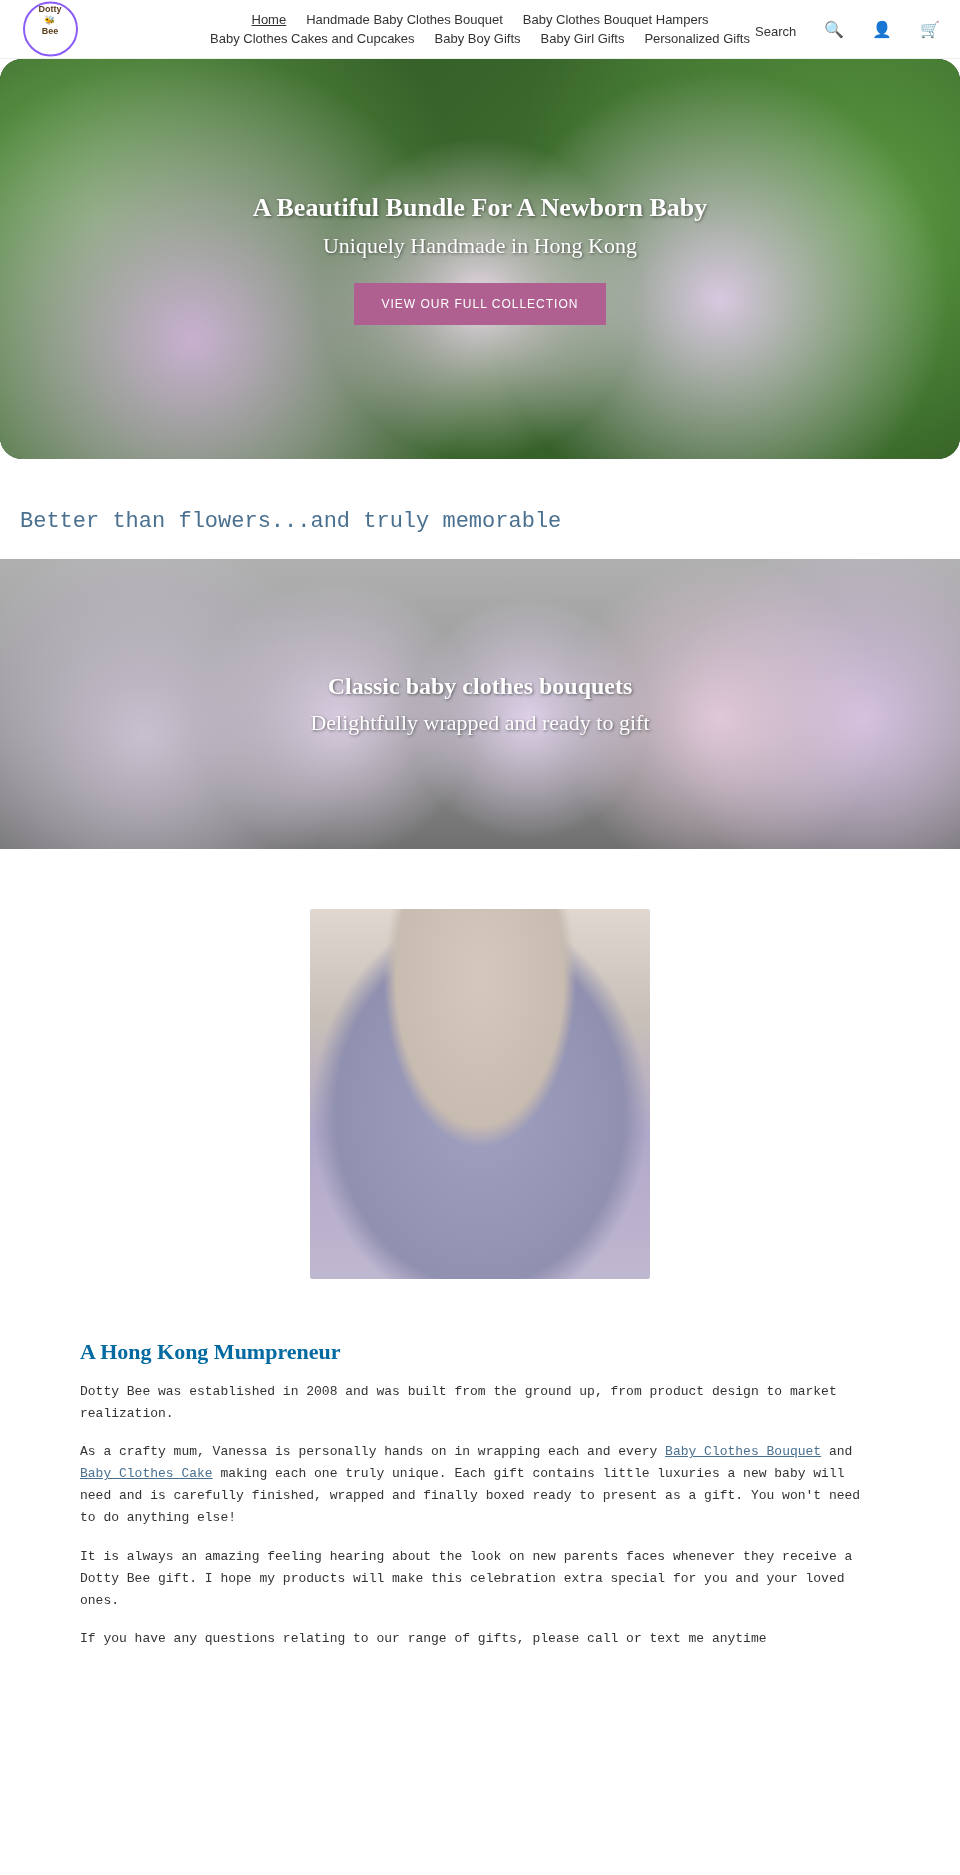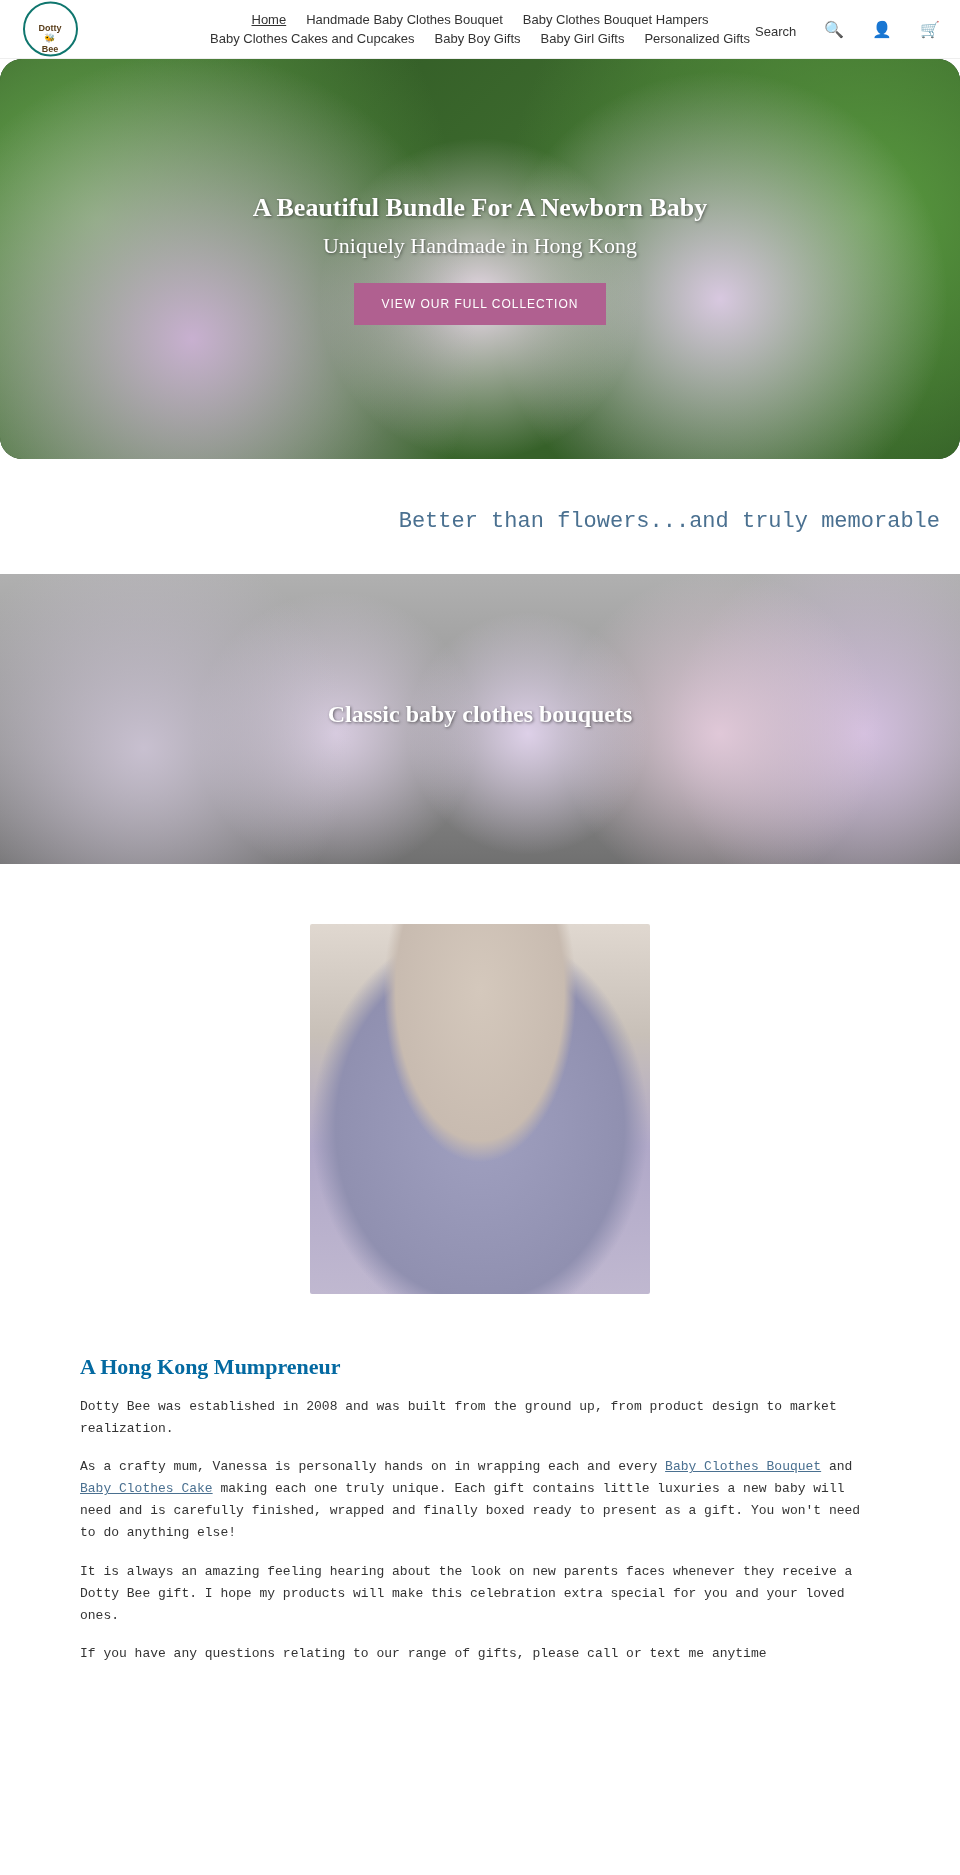--- a/index.html
+++ b/index.html
@@ -22,23 +22,23 @@
       width: 60px;
       height: 55px;
       display: flex;
       align-items: center;
       justify-content: center;
     }
     .logo-circle {
       width: 55px;
       height: 55px;
       border-radius: 50%;
-      border: 2px solid #0f766e;
-      display: flex;
-      align-items: flex-end;
+      border: 2px solid #8b5cf6;
+      display: flex;
+      align-items: flex-start;
       justify-content: center;
       font-size: 9px;
       font-weight: bold;
       color: #5a3e1b;
       text-align: center;
       line-height: 1.2;
       background: #fff;
     }
     .nav-center {
       display: flex;
@@ -140,22 +140,22 @@
       border: none;
       padding: 14px 28px;
       font-size: 12px;
       letter-spacing: 1px;
       cursor: pointer;
       text-transform: uppercase;
     }
 
     
     .tagline-section {
-      padding: 50px 20px 40px;
-      text-align: right;
+      padding: 50px 20px 25px;
+      text-align: left;
     }
     .tagline {
       font-size: 22px;
       color: #4a7090;
       font-family: 'Courier New', monospace;
     }
 
     
     .bouquet-banner {
       width: 100%;
@@ -295,20 +295,21 @@
 </section>
 
 <section class="tagline-section">
   <p class="tagline">Better than flowers...and truly memorable</p>
 </section>
 
 <section class="bouquet-banner">
   <div class="bouquet-banner-bg"></div>
   <div class="bouquet-banner-content">
     <h2 class="bouquet-banner-title">Classic baby clothes bouquets</h2>
+    <p class="bouquet-banner-subtitle">Delightfully wrapped and ready to gift</p>
   </div>
 </section>
 
 <div class="person-section">
   <div class="person-image-placeholder">
     <div class="person-silhouette"></div>
   </div>
 </div>
 
 <section class="about-section">

